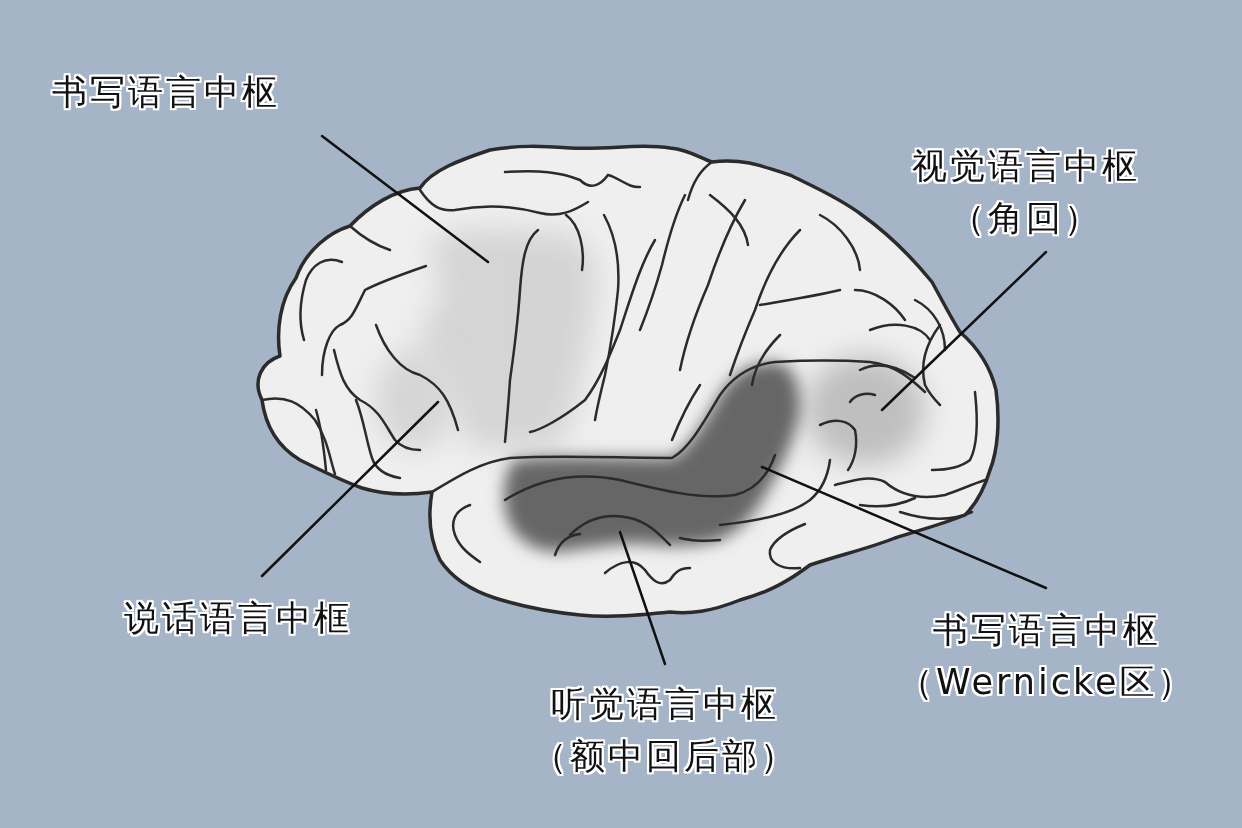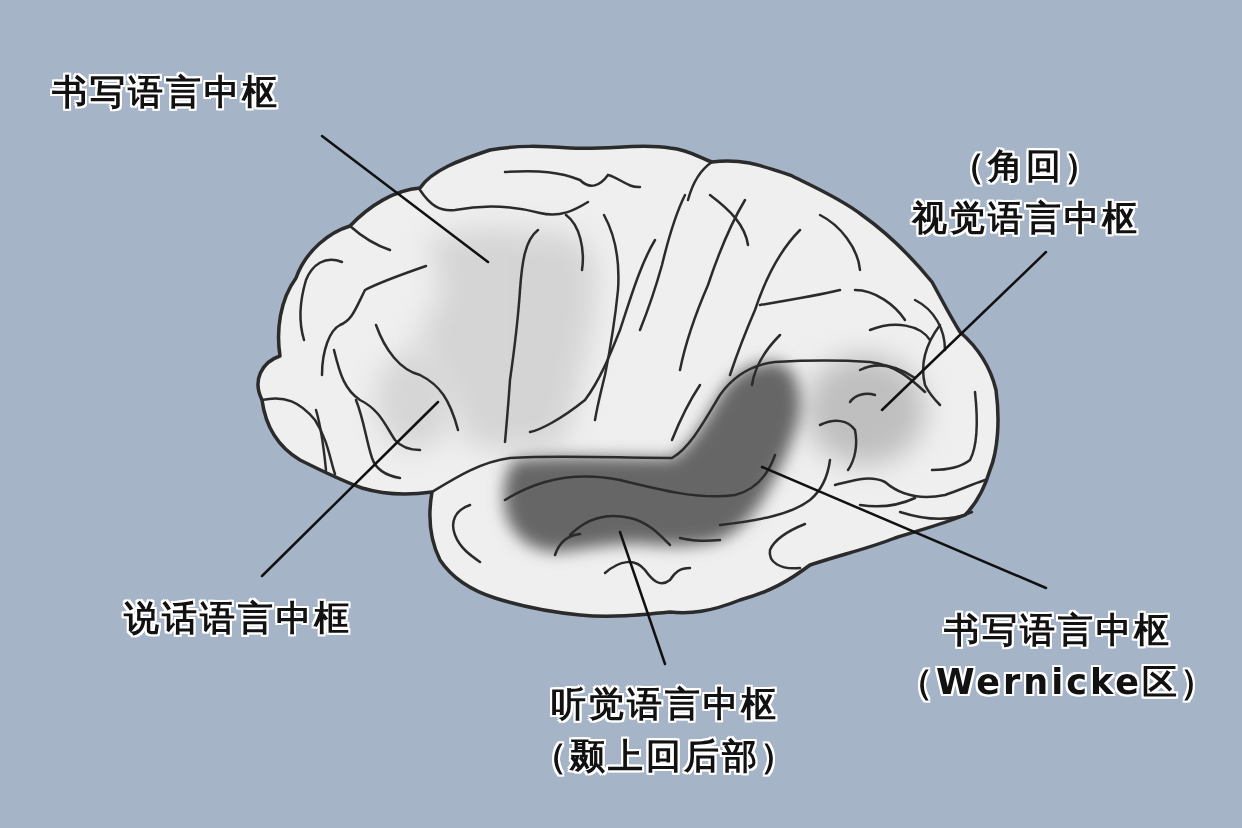--- a/index.html
+++ b/index.html
@@ -5,21 +5,21 @@
   html, body { margin: 0; padding: 0; }
   body {
     width: 1242px; height: 828px; overflow: hidden;
     background: #a5b4c7;
     position: relative;
     font-family: "DejaVu Sans", "Liberation Sans", sans-serif;
   }
   #diagram { position: absolute; left: 0; top: 0; width: 1242px; height: 828px; }
   .label {
     position: absolute;
-    font-weight: bold;
+    font-weight: normal;
     font-size: 35px;
     line-height: 52px;
     color: #111;
     letter-spacing: 3px;
     text-align: center;
     white-space: nowrap;
     text-shadow:
       -2px -2px 0 #fff, 2px -2px 0 #fff, -2px 2px 0 #fff, 2px 2px 0 #fff,
       0 -2px 0 #fff, 0 2px 0 #fff, -2px 0 0 #fff, 2px 0 0 #fff;
   }
@@ -114,29 +114,29 @@
     <line x1="665" y1="664" x2="620" y2="532"></line>
     <line x1="1046" y1="588" x2="762" y2="467"></line>
   </g>
 </svg>
 
 <div class="label" style="left:52px; top:66px;">
   <span class="line">书写语言中枢</span>
 </div>
 
 <div class="label" style="left:912px; top:140px;">
+  <span class="line">视觉语言中枢</span>
   <span class="line">（角回）</span>
-  <span class="line">视觉语言中枢</span>
 </div>
 
 <div class="label" style="left:124px; top:592px;text-align:right;">
   <span class="line">说话语言中框</span>
 </div>
 
 <div class="label" style="left:532px; top:678px;text-align:center;">
   <span class="line">听觉语言中枢</span>
-  <span class="line">（颞上回后部）</span>
+  <span class="line">（额中回后部）</span>
 </div>
 
 <div class="label" style="left:898px; top:604px;">
   <span class="line">书写语言中枢</span>
   <span class="line">（Wernicke区）</span>
 </div>
 
 </body></html>

